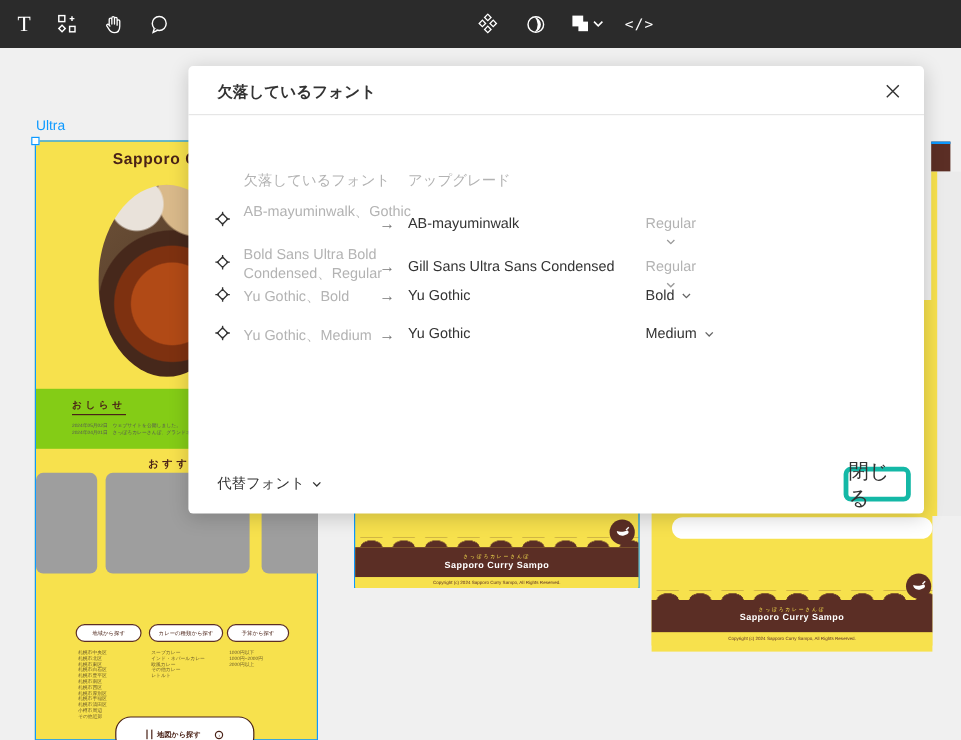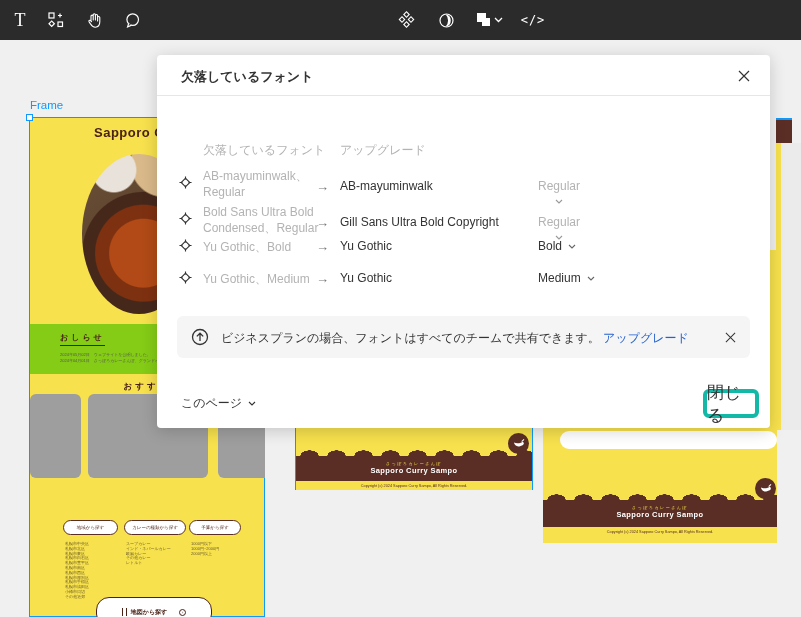--- a/index.html
+++ b/index.html
@@ -156,21 +156,21 @@
   <div class="tbi" style="left:470px;width:40px;">
     <svg width="30" height="18" viewBox="0 0 30 18">
       <rect x="2" y="2" width="9" height="9" fill="#fff"></rect>
       <rect x="7" y="7" width="8" height="8" fill="#fff"></rect>
       <path d="M20 7 l3.5 3.5 L27 7" fill="none" stroke="#fff" stroke-width="1.3"></path>
     </svg>
   </div>
   <div class="tbi code-glyph" style="left:516px;width:34px;">&lt;/&gt;</div>
 </div>
 
-<div class="frame-label">Frame</div>
+<div class="frame-label">Ultra</div>
 
 <div class="poster sel" id="poster1">
   <div class="handle"></div>
   <div class="p1-title">Sapporo Curry Sampo</div>
   <div class="p1-photo"></div>
   <div class="p1-news">
     <div class="p1-news-head">おしらせ</div>
     <div class="p1-news-lines">2024年05月02日　ウェブサイトを公開しました。
 2024年04月01日　さっぽろカレーさんぽ、グランドオープンしました。</div>
   </div>
@@ -255,41 +255,41 @@
   <div class="m-h h1">欠落しているフォント</div>
   <div class="m-h h2">アップグレード</div>
 
   <div class="m-row r1">
     <span class="ri">
       <svg width="13" height="13" viewBox="0 0 14 14" fill="none" stroke="#333" stroke-width="1.2">
         <rect x="3.7" y="3.7" width="6.6" height="6.6" transform="rotate(45 7 7)"></rect>
         <path d="M7 0.5v3.2 M7 10.3v3.2 M0.5 7h3.2 M10.3 7h3.2"></path>
       </svg>
     </span>
-    <span class="missing">AB-mayuminwalk、Regular</span>
+    <span class="missing">AB-mayuminwalk、Gothic</span>
     <span class="arrow">→</span>
     <span class="repl">AB-mayuminwalk</span>
     <span class="weight dim">
       <span>Regular</span>
       <svg width="8" height="5" viewBox="0 0 8 5" fill="none" stroke="#999" stroke-width="1.1">
           <path d="M1 1 l3 3 3-3"></path>
         </svg>
     </span>
   </div>
 
   <div class="m-row r2">
     <span class="ri">
       <svg width="13" height="13" viewBox="0 0 14 14" fill="none" stroke="#333" stroke-width="1.2">
         <rect x="3.7" y="3.7" width="6.6" height="6.6" transform="rotate(45 7 7)"></rect>
         <path d="M7 0.5v3.2 M7 10.3v3.2 M0.5 7h3.2 M10.3 7h3.2"></path>
       </svg>
     </span>
     <span class="missing">Bold Sans Ultra Bold Condensed、Regular</span>
     <span class="arrow">→</span>
-    <span class="repl">Gill Sans Ultra Bold Copyright</span>
+    <span class="repl">Gill Sans Ultra Sans Condensed</span>
     <span class="weight dim">
       <span>Regular</span>
       <svg width="8" height="5" viewBox="0 0 8 5" fill="none" stroke="#999" stroke-width="1.1">
           <path d="M1 1 l3 3 3-3"></path>
         </svg>
     </span>
   </div>
 
   <div class="m-row r3">
     <span class="ri">
@@ -320,38 +320,21 @@
     <span class="arrow">→</span>
     <span class="repl">Yu Gothic</span>
     <span class="weight">
       <span>Medium</span>
       <svg width="8" height="5" viewBox="0 0 8 5" fill="none" stroke="#666" stroke-width="1.1">
           <path d="M1 1 l3 3 3-3"></path>
         </svg>
     </span>
   </div>
 
-  <div class="banner">
-    <span class="bicon">
-      <svg width="18" height="18" viewBox="0 0 18 18" fill="none" stroke="#333" stroke-width="1.3">
-        <circle cx="9" cy="9" r="7.5"></circle>
-        <path d="M9 13 V5.5 M5.8 8.4 L9 5.2 L12.2 8.4"></path>
-      </svg>
-    </span>
-    <span class="btext">
-      <span>ビジネスプランの場合、フォントはすべてのチームで共有できます。</span>
-      <a>アップグレード</a>
-    </span>
-    <span class="bclose">
-      <svg width="11" height="11" viewBox="0 0 12 12" stroke="#333" stroke-width="1.1">
-          <path d="M1 1 L11 11 M11 1 L1 11"></path>
-        </svg>
-    </span>
-  </div>
 
   <div class="scope">
-    <span>このページ</span>
+    <span>代替フォント</span>
     <svg width="8" height="5" viewBox="0 0 8 5" fill="none" stroke="#333" stroke-width="1.1">
         <path d="M1 1 l3 3 3-3"></path>
       </svg>
   </div>
   <div class="close-btn">閉じる</div>
 </div>
 
 </body></html>

